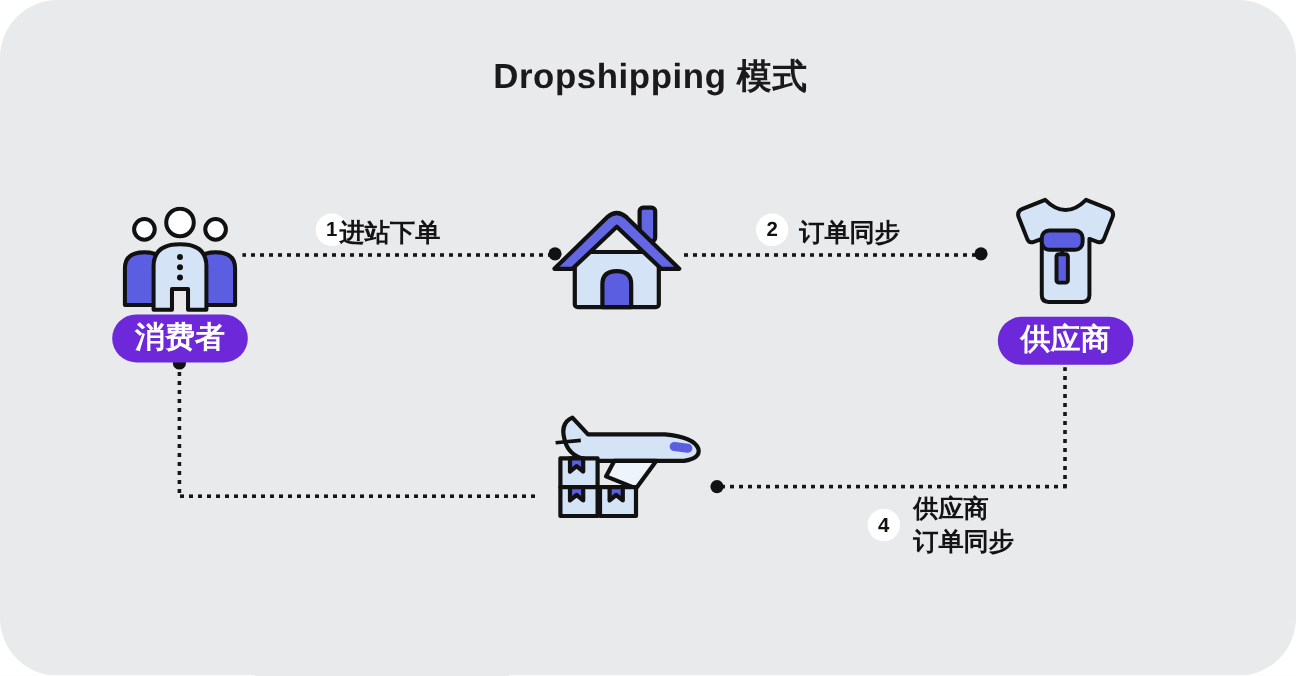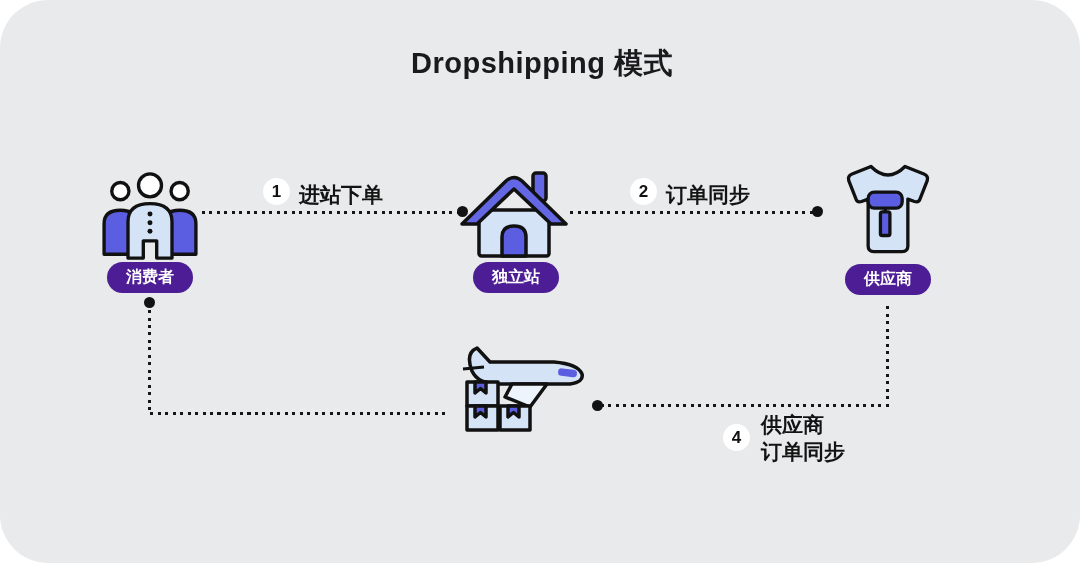--- a/index.html
+++ b/index.html
@@ -2,22 +2,22 @@
 <html><head>
 <meta charset="utf-8">
 <style>
   html,body{margin:0;padding:0;background:#ffffff;}
   body{font-family:"Liberation Sans","DejaVu Sans",sans-serif;}
   .canvas{position:relative;width:1080px;height:563px;background:#ffffff;overflow:hidden;}
   .panel{position:absolute;inset:0;background:#e9eaec;border-radius:48px;}
   .title{position:absolute;top:44px;left:2px;width:100%;text-align:center;
          font-size:29px;font-weight:600;color:#1a1a1d;letter-spacing:0.5px;}
   .icon-box{position:absolute;}
-  .badge{position:absolute;transform:translateX(-50%);background:#4c1d95;color:#ffffff;
-         font-weight:700;font-size:16px;line-height:1;padding:7px 19px 8px;border-radius:20px;
+  .badge{position:absolute;transform:translateX(-50%);background:#6d28d9;color:#ffffff;
+         font-weight:700;font-size:25px;line-height:1;padding:7px 19px 8px;border-radius:20px;
          white-space:nowrap;}
   .hline{position:absolute;height:3px;
          background-image:repeating-linear-gradient(90deg,#161616 0 3px,transparent 3px 7.5px);}
   .vline{position:absolute;width:3px;
          background-image:repeating-linear-gradient(180deg,#161616 0 3px,transparent 3px 7.5px);}
   .enddot{position:absolute;width:11px;height:11px;border-radius:50%;background:#121212;}
   .stepnum{position:absolute;width:27px;height:27px;border-radius:50%;background:#ffffff;
            color:#111111;font-weight:700;font-size:17px;display:flex;align-items:center;
            justify-content:center;}
   .steplabel{position:absolute;font-size:21px;font-weight:600;color:#131313;line-height:27px;
@@ -40,21 +40,21 @@
 
   <div class="vline" style="left:886px;top:306px;height:100px"></div>
   <div class="hline" style="left:601px;top:404px;width:288px"></div>
   <div class="enddot" style="left:592px;top:400px"></div>
 
   <div class="enddot" style="left:144px;top:297px"></div>
   <div class="vline" style="left:148px;top:310px;height:104px"></div>
   <div class="hline" style="left:150px;top:412px;width:296px"></div>
 
   <div class="stepnum" style="left:263px;top:178px">1</div>
-  <div class="steplabel" style="left:299px;top:181px">进站下单</div>
+  <div class="steplabel" style="left:283px;top:181px">进站下单</div>
 
   <div class="stepnum" style="left:630px;top:178px">2</div>
   <div class="steplabel" style="left:666px;top:181px">订单同步</div>
 
   <div class="stepnum" style="left:723px;top:424px">4</div>
   <div class="steplabel" style="left:761px;top:411px">
     <div>供应商</div>
     <div>订单同步</div>
   </div>
 
@@ -78,21 +78,20 @@
   <div class="icon-box" style="left:458px;top:168px;width:112px;height:92px">
     <svg width="112" height="92" viewBox="0 0 112 92">
       <g stroke="#111111" stroke-width="3.5" stroke-linejoin="round">
         <rect x="75" y="5" width="13" height="28" rx="3" fill="#6467e4"></rect>
         <rect x="21" y="42" width="70" height="46" rx="2.5" fill="#d4e3f6"></rect>
         <path d="M4 56 L48 13 Q56 6 64 13 L108 56 H93 L56 21 L19 56 Z" fill="#6467e4"></path>
         <path d="M44 88 V69 q0 -11 12 -11 q12 0 12 11 V88 Z" fill="#5b5ee0"></path>
       </g>
     </svg>
   </div>
-  <div class="badge" style="left:516px;top:262px">独立站</div>
 
   <div class="icon-box" style="left:836px;top:160px;width:104px;height:100px">
     <svg width="104" height="100" viewBox="0 0 110 102">
       <g stroke="#111111" stroke-width="3.5" stroke-linejoin="round">
         <path d="M37 5 Q46 14 55 14 Q64 14 73 5 L93 13 Q98 15 96.5 20 L89 39 Q87.5 43.5 83 42 L76 39.5 V89 Q76 95 70 95 H40 Q34 95 34 89 V39.5 L27 42 Q22.5 43.5 21 39 L13.5 20 Q12 15 17 13 Z" fill="#d4e3f6"></path>
         <rect x="34" y="32" width="36" height="17" rx="6.5" fill="#5b5ee0"></rect>
         <path d="M52 49 v4" fill="none"></path>
         <rect x="47" y="53" width="10" height="25" rx="2" fill="#5b5ee0"></rect>
       </g>
     </svg>

